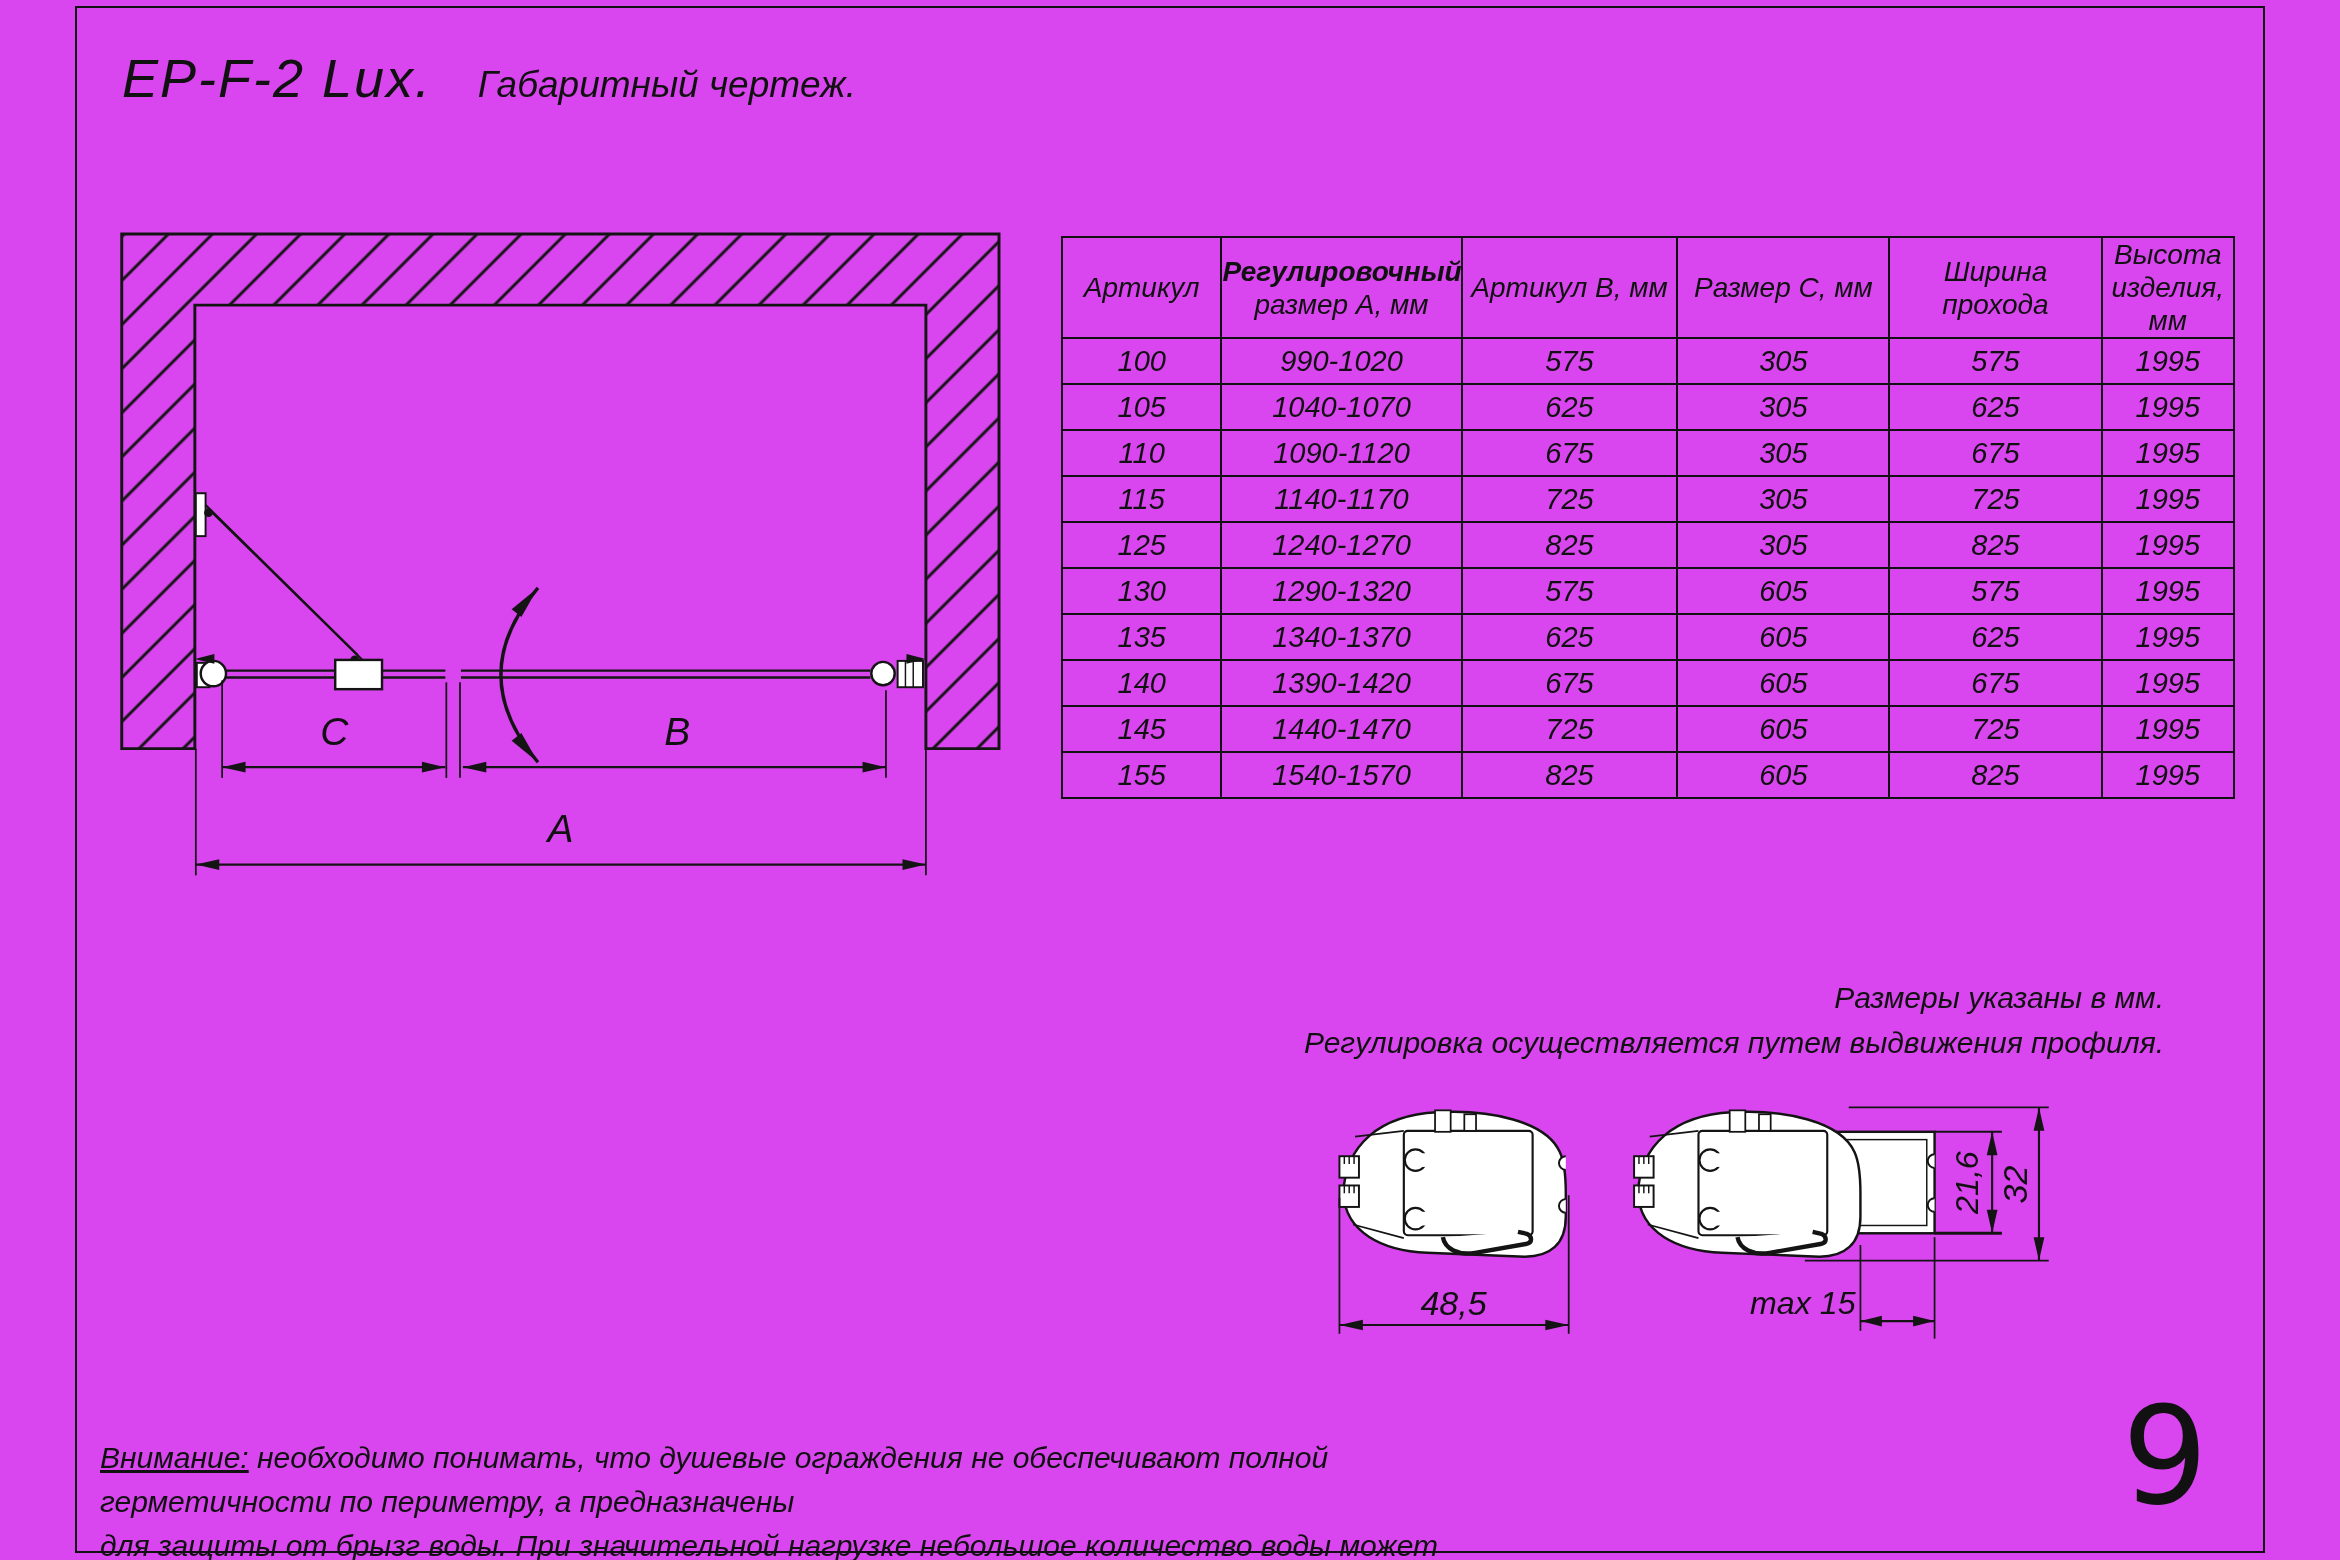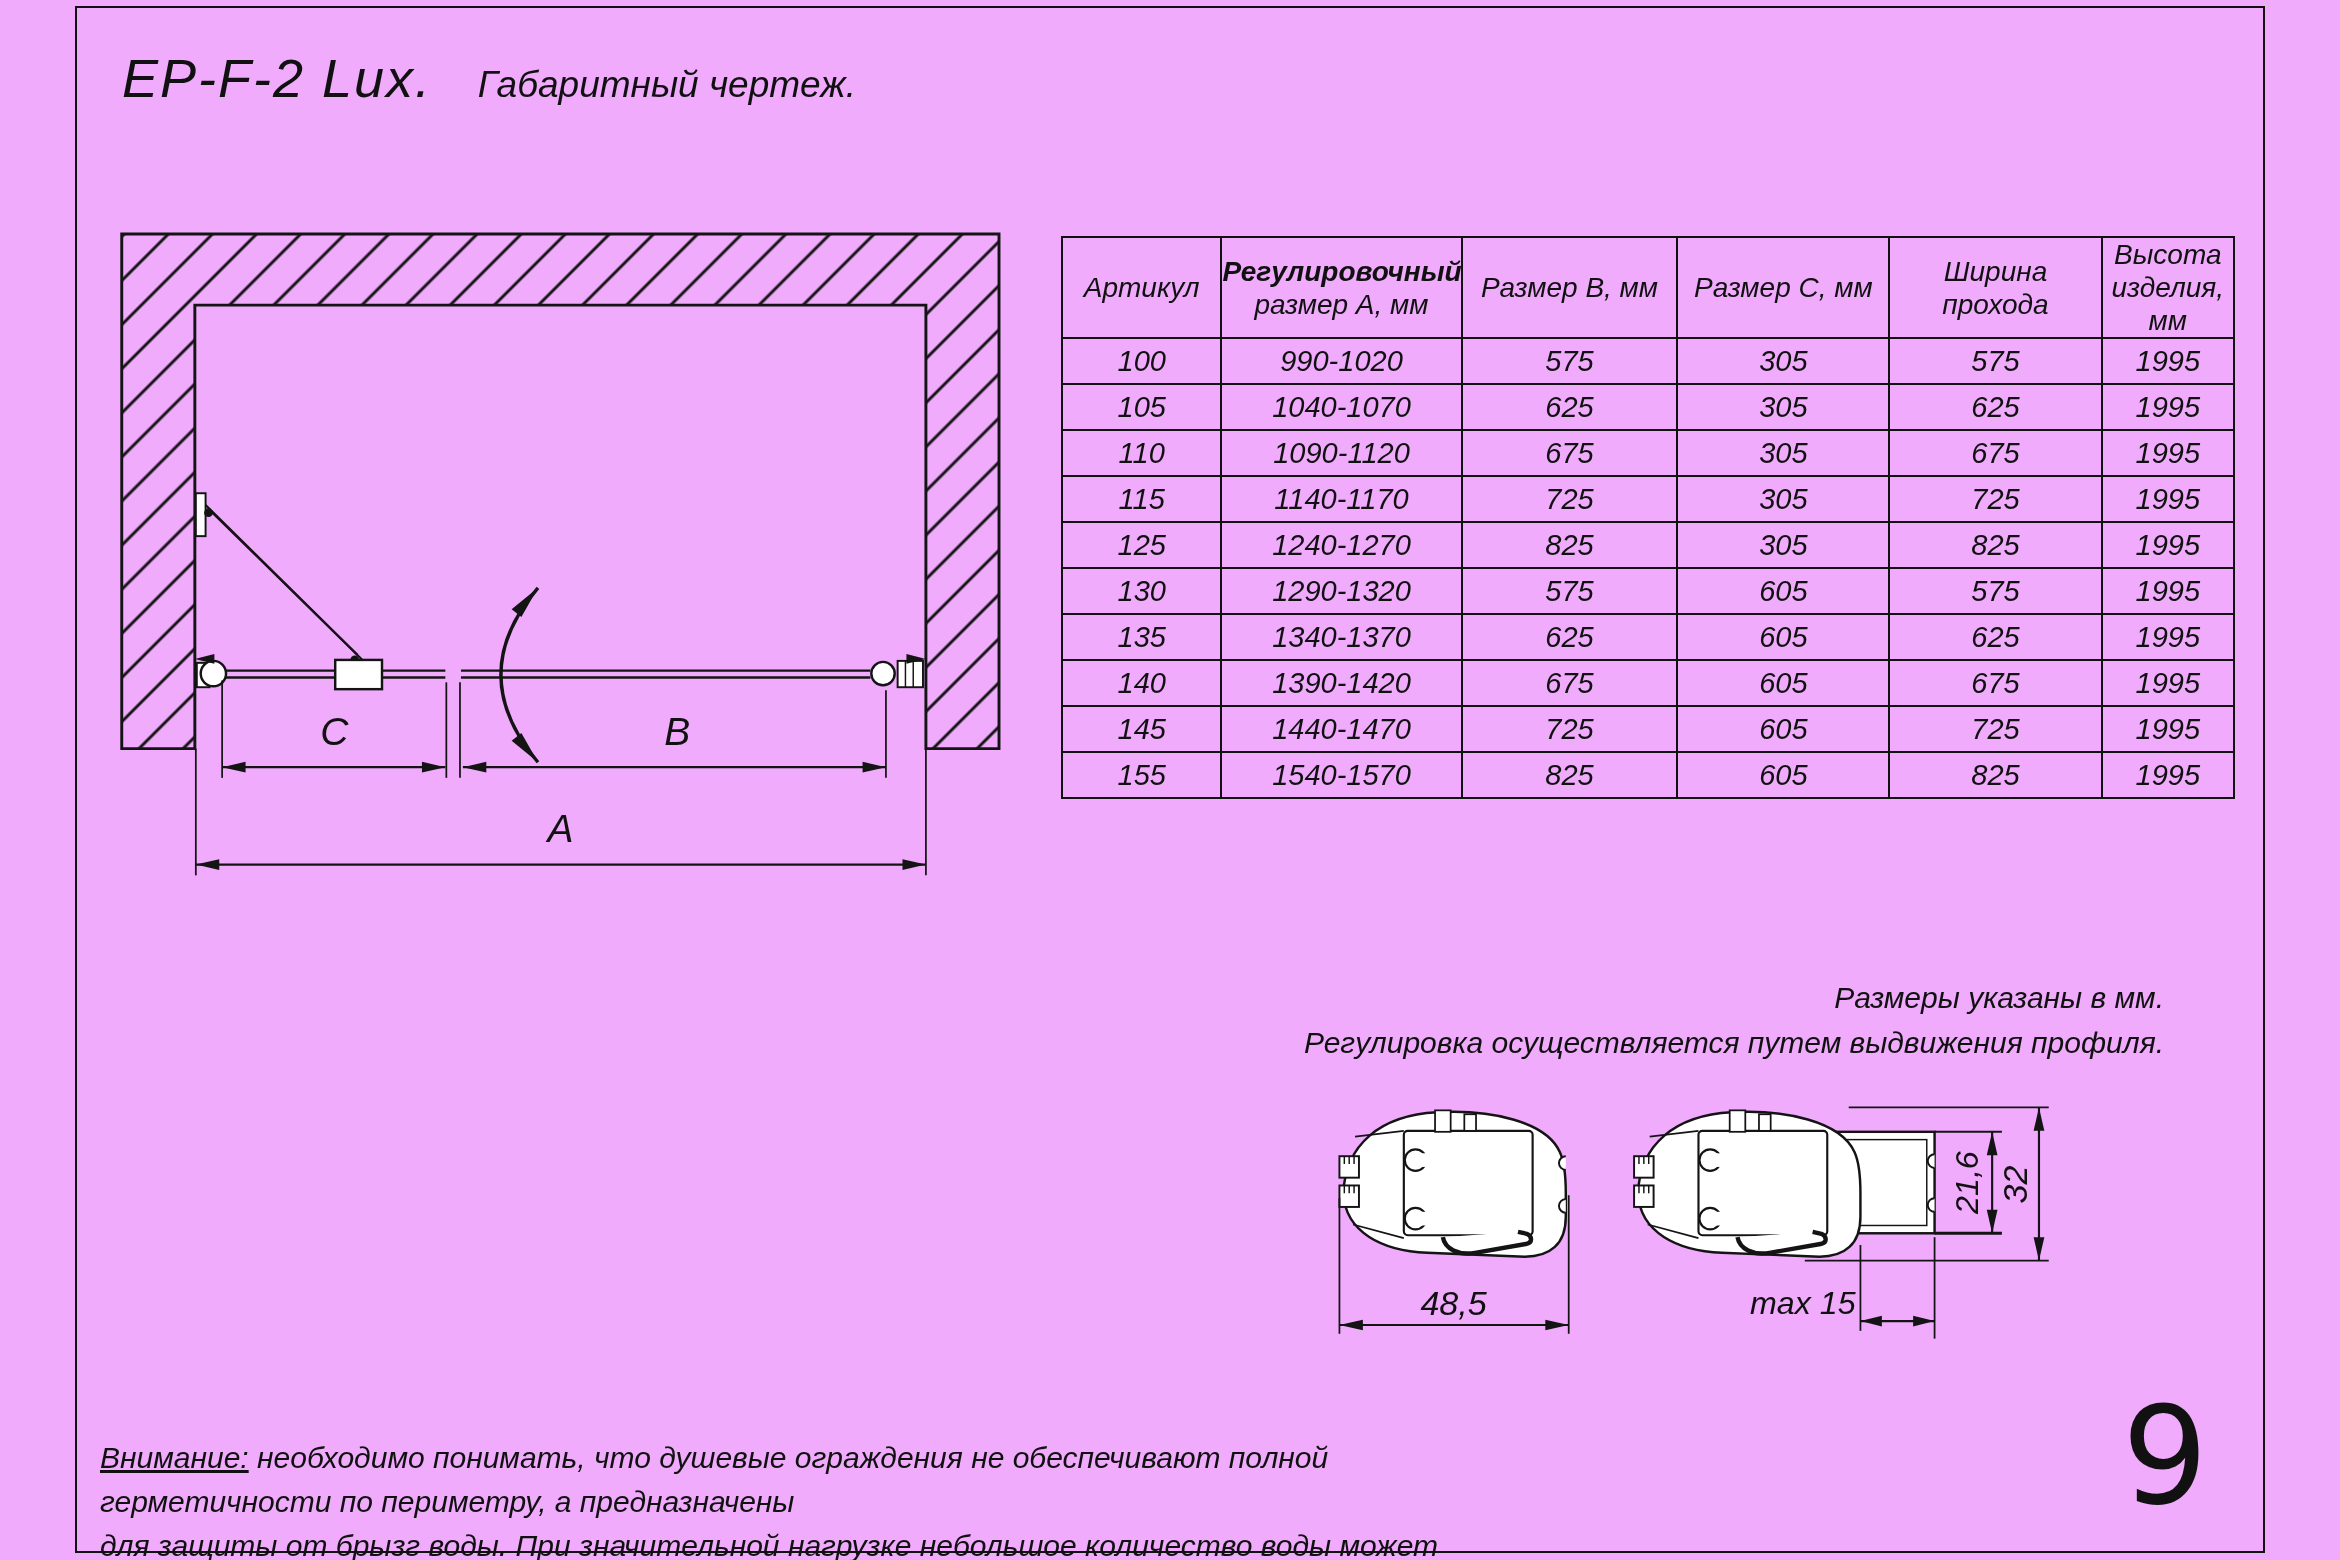--- a/index.html
+++ b/index.html
@@ -1,16 +1,16 @@
 <!DOCTYPE html>
 <html><head>
 <meta charset="utf-8">
 <style>
   html,body{margin:0;padding:0;background:#fff;}
-  .page{position:relative;width:2341px;height:1560px;background:#f0abfc;overflow:hidden;
+  .page{position:relative;width:2341px;height:1560px;background:#d946ef;overflow:hidden;
         font-family:"Liberation Sans",sans-serif;color:#111;}
   .frame{position:absolute;left:75px;top:5.9px;width:2186px;height:1543px;border:2px solid #111;}
   .title-row{position:absolute;left:122px;top:47px;display:flex;align-items:baseline;gap:17.6px;font-style:italic;}
   .model{font-size:54px;letter-spacing:2px;}
   .subtitle{font-size:37px;margin-left:28px;}
   svg.plan{position:absolute;left:112px;top:224px;}
   svg.profiles{position:absolute;left:1317px;top:1083px;}
   table.spec{position:absolute;left:1061px;top:236px;width:1174px;border-collapse:collapse;
              table-layout:fixed;font-style:italic;}
   table.spec th,table.spec td{border:2px solid #111;text-align:center;vertical-align:middle;padding:0;}
@@ -126,21 +126,21 @@
         <col style="width:18.1%">
         <col style="width:11.3%">
     </colgroup>
     <thead>
       <tr>
         <th><span>Артикул</span></th>
         <th>
           <span class="bold">Регулировочный</span><br>
           <span>размер А, мм</span>
         </th>
-        <th><span>Размер В, мм</span></th>
+        <th><span>Артикул В, мм</span></th>
         <th><span>Размер С, мм</span></th>
         <th><span>Ширина прохода</span></th>
         <th><span>Высота изделия, мм</span></th>
       </tr>
     </thead>
     <tbody>
         <tr>
           <td>100</td>
           <td>990-1020</td>
           <td>575</td>

